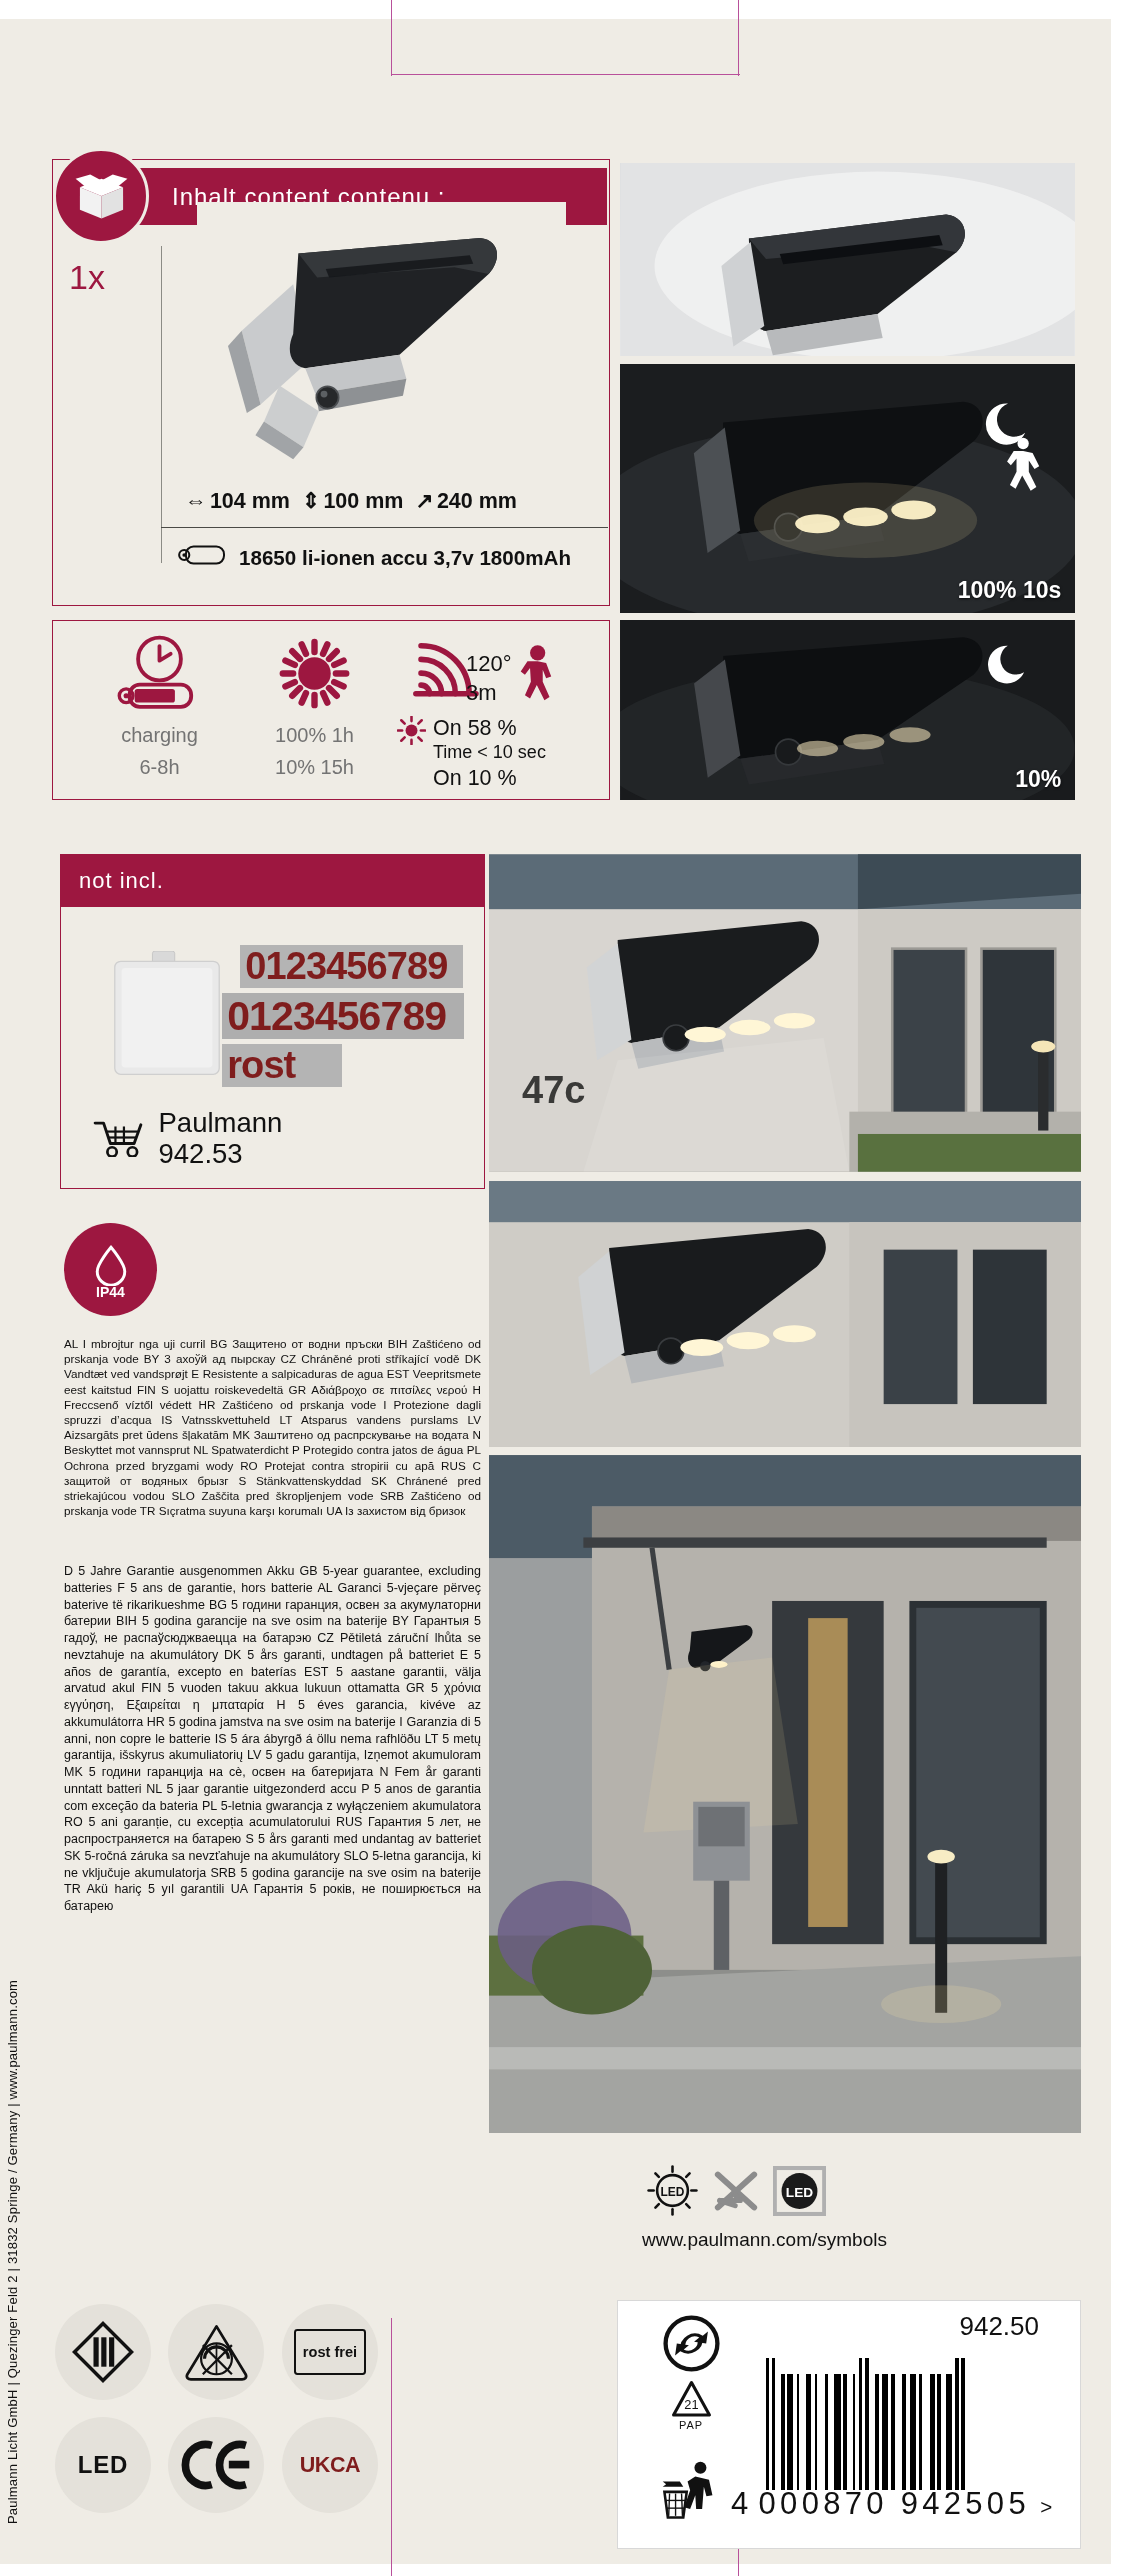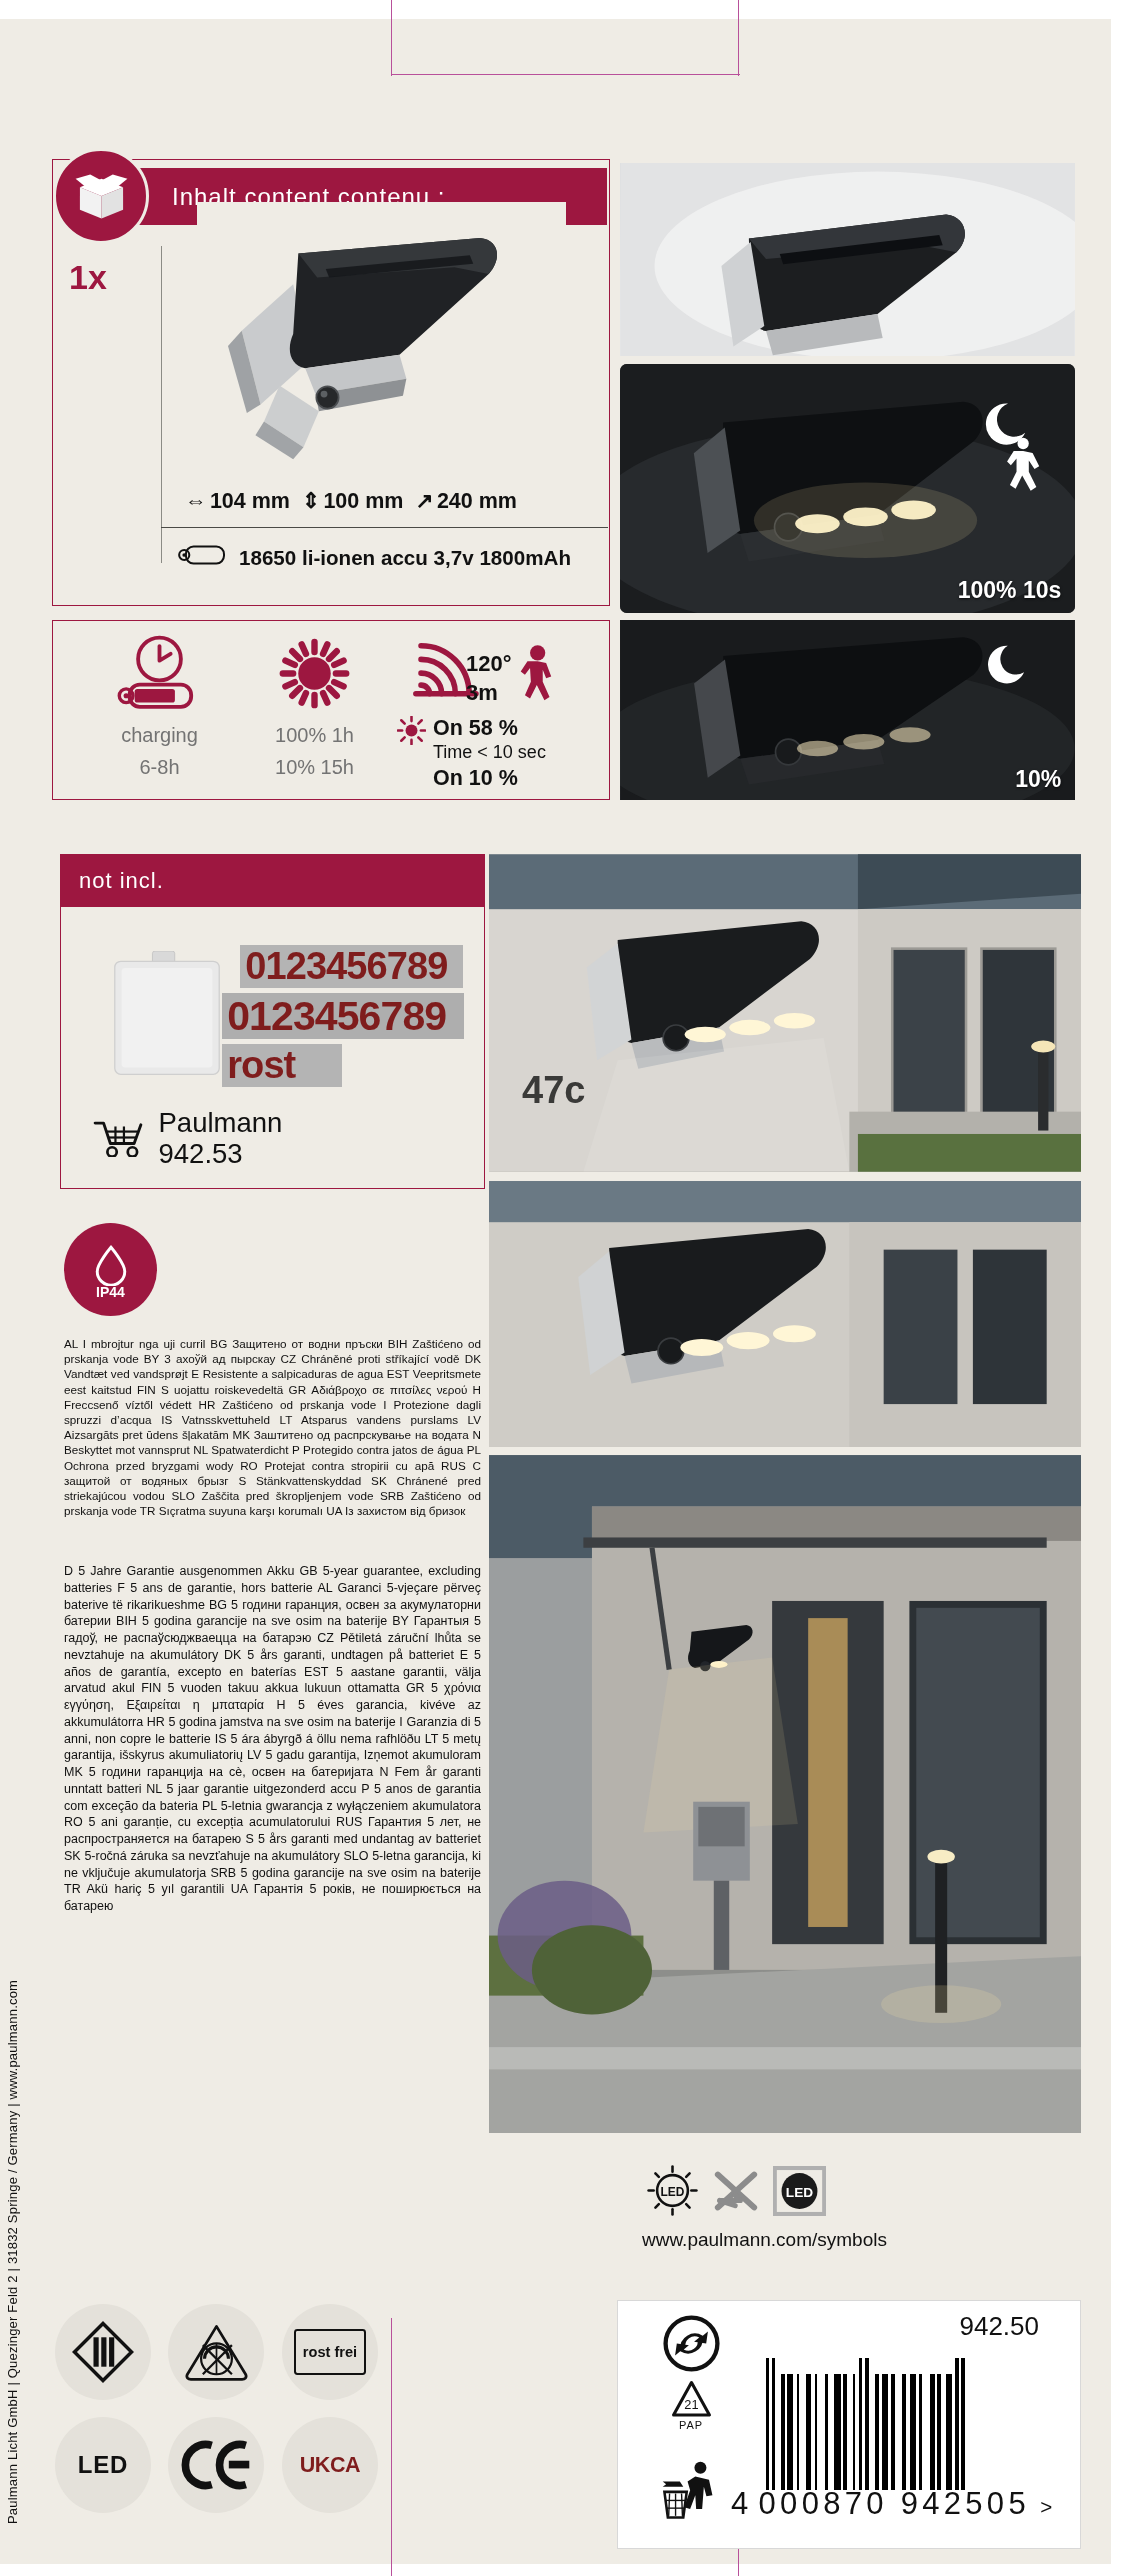--- a/index.html
+++ b/index.html
@@ -68,21 +68,21 @@
   .ov-label {
     position:absolute;
     color:#fff;
     font-weight:bold;
     font-family:"Liberation Sans", sans-serif;
     text-shadow: 0 0.9px 2.6px rgba(0,0,0,.75);
   }
 
   
   .t { position:absolute; color:#111; font-family:"Liberation Sans", sans-serif; }
-  .b { font-weight:bold; }
+  .b { font-weight:normal; }
 
   .dimrow {
     position:absolute; display:flex; align-items:center;
     gap:12px; font-size:21.5px; font-weight:bold; color:#111;
   }
   .dimrow .it { display:flex; align-items:center; gap:3.4px; white-space:nowrap; }
 
   
   .iconcell { position:absolute; text-align:center; }
   .iconcell .cap { font-size:20px; line-height:1.22; color:#737373; margin-top:8px; }
@@ -289,21 +289,21 @@
       <rect width="530" height="225" fill="#e2e3e4"></rect>
       <ellipse cx="300" cy="120" rx="260" ry="110" fill="#f3f3f3" opacity="0.8"></ellipse>
       <path d="M150,88 L380,60 C402,62 410,86 392,104 L300,176 L170,196 C150,192 142,166 152,148 Z" fill="#1c1e20"></path>
       <path d="M150,88 L380,60 C402,62 410,86 392,104 L350,96 L170,112 Z" fill="#33363a"></path>
       <polygon points="170,196 300,176 306,204 178,224" fill="#b8babc"></polygon>
       <polygon points="118,120 152,92 168,190 132,214" fill="#cfd1d3"></polygon>
       <path d="M186,106 L372,84 L376,96 L190,118 Z" fill="#0d0f12"></path>
     </svg>
   </div>
 
-  <div class="photo ph-night" style="left:620px; top:364px; width:455px; height:249px;border-radius:7px;">
+  <div class="photo ph-night" style="left:620px; top:364px; width:455px; height:249px;">
     <svg width="455" height="249" viewBox="0 0 530 290">
       <rect width="530" height="290" fill="#1b1d1f"></rect>
       <ellipse cx="250" cy="190" rx="290" ry="120" fill="#313438" opacity="0.55"></ellipse>
       <path d="M120,68 L400,44 C424,46 430,72 412,90 L300,176 L140,198 C120,194 112,166 122,146 Z" fill="#0e1012"></path>
       <polygon points="140,198 300,176 308,206 150,230" fill="#2b2e31"></polygon>
       <polygon points="86,104 122,74 140,194 102,220" fill="#4c5054"></polygon>
       <circle cx="196" cy="190" r="16" fill="#1a1c1e" stroke="#3a3d40" stroke-width="2"></circle>
       <ellipse cx="230" cy="186" rx="26" ry="11" fill="#fff4cf" opacity="0.95"></ellipse>
       <ellipse cx="286" cy="178" rx="26" ry="11" fill="#fff4cf" opacity="0.95"></ellipse>
       <ellipse cx="342" cy="170" rx="26" ry="11" fill="#fff4cf" opacity="0.95"></ellipse>

